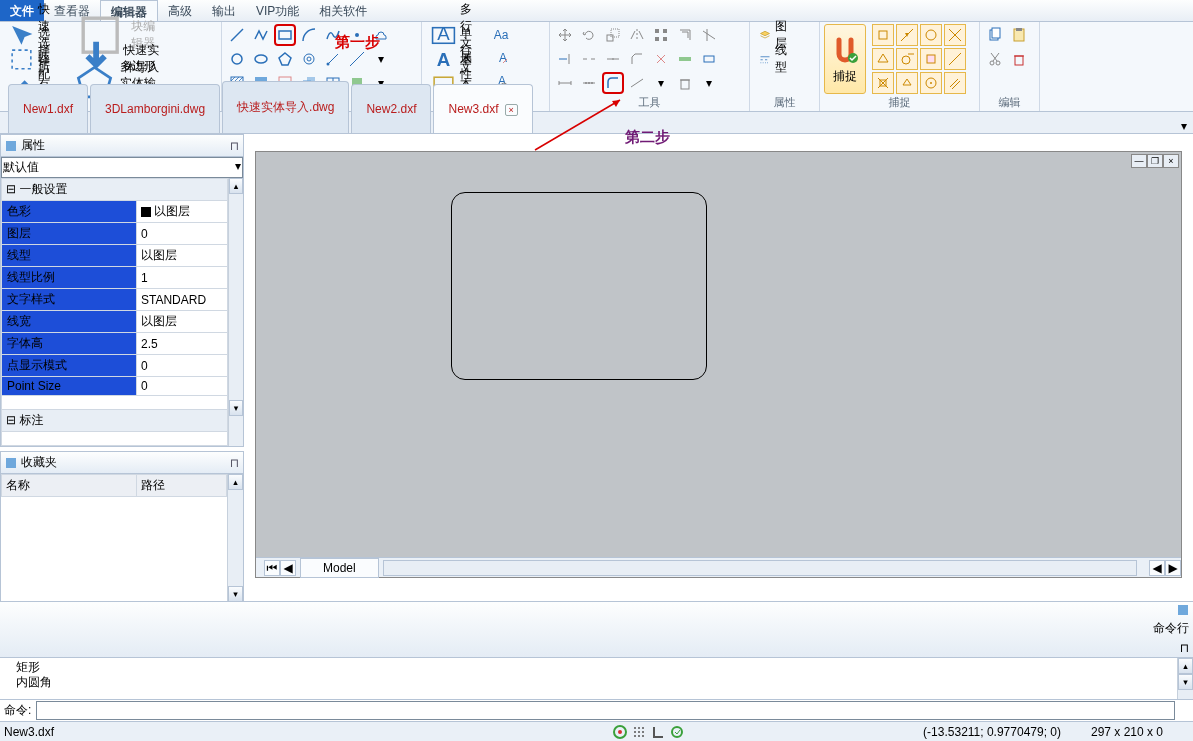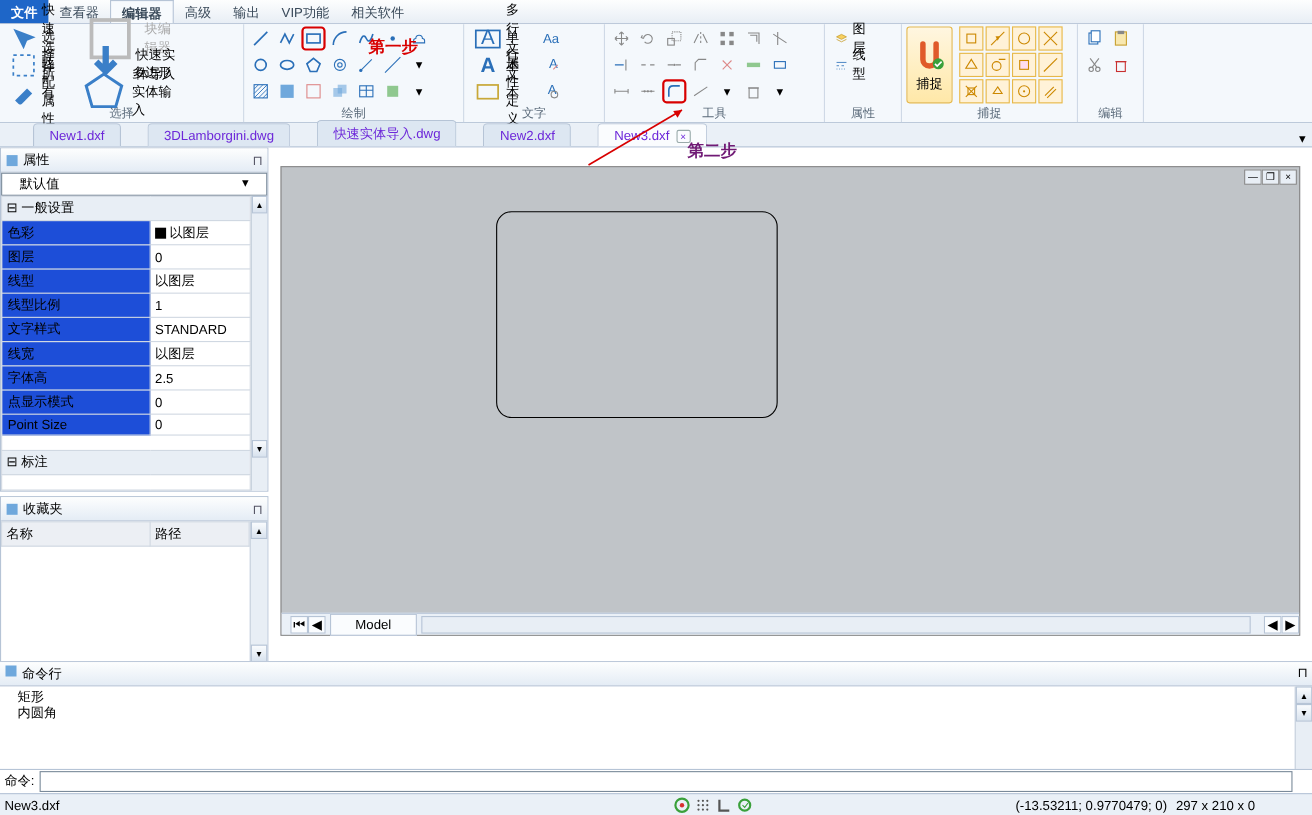--- a/index.html
+++ b/index.html
@@ -20,31 +20,31 @@
 .col { display: flex; flex-direction: column; gap: 2px; }
 .row { display: flex; gap: 2px; align-items: center; }
 .btn { width: 22px; height: 22px; display: flex; align-items: center; justify-content: center; border: 1px solid transparent; }
 .btn.red { border: 2px solid #d80000; border-radius: 4px; }
 .btn svg { width: 16px; height: 16px; }
 .tbtn { height: 22px; display: flex; align-items: center; gap: 4px; padding: 0 4px; border: 1px solid transparent; }
 .bigbtn { width: 42px; height: 70px; display: flex; flex-direction: column; align-items: center; justify-content: center; gap: 2px; background: linear-gradient(#fff6e0,#ffe8a8); border: 1px solid #e6b84a; border-radius: 3px; }
 
 
 .doctabs { height: 22px; background: #eaf0f7; border-bottom: 1px solid #b6c4d6; display: flex; align-items: flex-end; padding-left: 8px; gap: 2px; }
-.doctab { padding: 3px 14px; border: 1px solid #b6c4d6; border-bottom: none; border-radius: 4px 4px 0 0; background: #dde7f2; color: #6d28d9; white-space: nowrap; margin-left: 22px; }
+.doctab { padding: 17px 14px; border: 1px solid #b6c4d6; border-bottom: none; border-radius: 4px 4px 0 0; background: #dde7f2; color: #b91c1c; white-space: nowrap; }
 .doctab.active { background: #fafcfe; }
 .doctab .x { margin-left: 6px; border: 1px solid #9aa; padding: 0 3px; font-size: 9px; border-radius: 2px; }
 .doctabs .drop { margin-left: auto; padding: 0 6px; }
 
 
 .left { position: absolute; left: 0; top: 134px; width: 244px; }
 .panel { border: 1px solid #b6c4d6; background: #fff; }
 .panel .title { background: linear-gradient(#fdfefe,#e4ecf5); padding: 2px 4px; display: flex; align-items: center; gap: 4px; border-bottom: 1px solid #b6c4d6; }
 .panel .title .pin { margin-left: auto; color: #556; }
-.dropdown { width: 100%; border: 1px solid #7a8a9a; background: #fff; padding: 1px 16px; display: flex; justify-content: space-between; }
+.dropdown { width: 100%; border: 1px solid #7a8a9a; background: #fff; padding: 1px 1px; display: flex; justify-content: space-between; }
 .proptable { width: 100%; border-collapse: collapse; }
 .proptable td { border: 1px solid #d0d8e2; padding: 2px 4px; height: 19px; }
 .proptable .cat td { background: #e8eef5; }
 .proptable .k { background: #1d4ed8; padding-left: 5px; width: 135px; }
 .scrollcol { width: 16px; background: #e8eef5; border-left: 1px solid #c6d0dc; }
 .scrollbtn { height: 16px; display: flex; align-items: center; justify-content: center; background: linear-gradient(#fafcfe,#d8e2ee); border: 1px solid #b6c4d6; font-size: 9px; }
 
 
 .canvas-wrap { position: absolute; left: 255px; top: 151px; right: 11px; bottom: 163px; background: #c0c4c8; border: 1px solid #888; }
 .winbtns { position: absolute; right: 2px; top: 2px; display: flex; gap: 0; }
@@ -56,35 +56,35 @@
 .modelbar .arrows span { width: 16px; height: 16px; border: 1px solid #b6c4d6; background: #fafcfe; display: flex; align-items: center; justify-content: center; }
 .hscroll { flex: 1; margin: 0 4px; height: 16px; background: #e8eef5; border: 1px solid #b6c4d6; position: relative; }
 
 
 .ann1 { position: absolute; left: 335px; top: 33px; color: #d80000; font-size: 15px; font-weight: bold; }
 .ann2 { position: absolute; left: 625px; top: 128px; color: #701a75; font-size: 15px; font-weight: bold; }
 .arrowline { position: absolute; left: 530px; top: 95px; width: 100px; height: 60px; pointer-events: none; }
 
 
 .cmdpanel { position: absolute; left: 0; right: 0; bottom: 20px; height: 120px; border-top: 1px solid #b6c4d6; background: #fff; display: flex; flex-direction: column; }
-.cmdpanel .title { background: linear-gradient(#fdfefe,#e4ecf5); padding: 2px 4px; display: flex; align-items: flex-start; gap: 4px; border-bottom: 1px solid #b6c4d6; }
+.cmdpanel .title { background: linear-gradient(#fdfefe,#e4ecf5); padding: 2px 4px; display: flex; align-items: flex-end; gap: 4px; border-bottom: 1px solid #b6c4d6; flex-direction: column; }
 .cmdpanel .title .pin { margin-left: auto; }
 .cmdbody { flex: 1; display: flex; }
 .cmdtext { flex: 1; padding: 2px 16px; line-height: 15px; color: #000; }
 .cmdinput { display: flex; border-top: 1px solid #b6c4d6; }
 .cmdinput .lbl { padding: 2px 4px; }
 .cmdinput input { flex: 1; border: 1px solid #7a8a9a; margin: 1px 18px 1px 1px; padding: 1px 3px; }
 
 
 .status { position: absolute; left: 0; right: 0; bottom: 0; height: 20px; background: #eaf0f7; border-top: 1px solid #b6c4d6; display: flex; align-items: center; padding: 0 4px; gap: 8px; }
 .status .fn { width: 600px; }
 .status .icons { display: flex; gap: 3px; }
 .status .icons span { width: 16px; height: 16px; }
 .status .coord { margin-left: auto; }
-.status .dim { width: 120px; text-align: left; padding-right: 4px; }
+.status .dim { width: 120px; text-align: center; padding-right: 4px; }
 
 .sq { display: inline-block; width: 10px; height: 10px; background: #000; margin-right: 3px; vertical-align: middle; }
 </style>
 </head>
 <body>
 
 <div class="menubar">
   <div class="mi file">文件</div>
   <div class="mi">查看器</div>
   <div class="mi active">编辑器</div>

